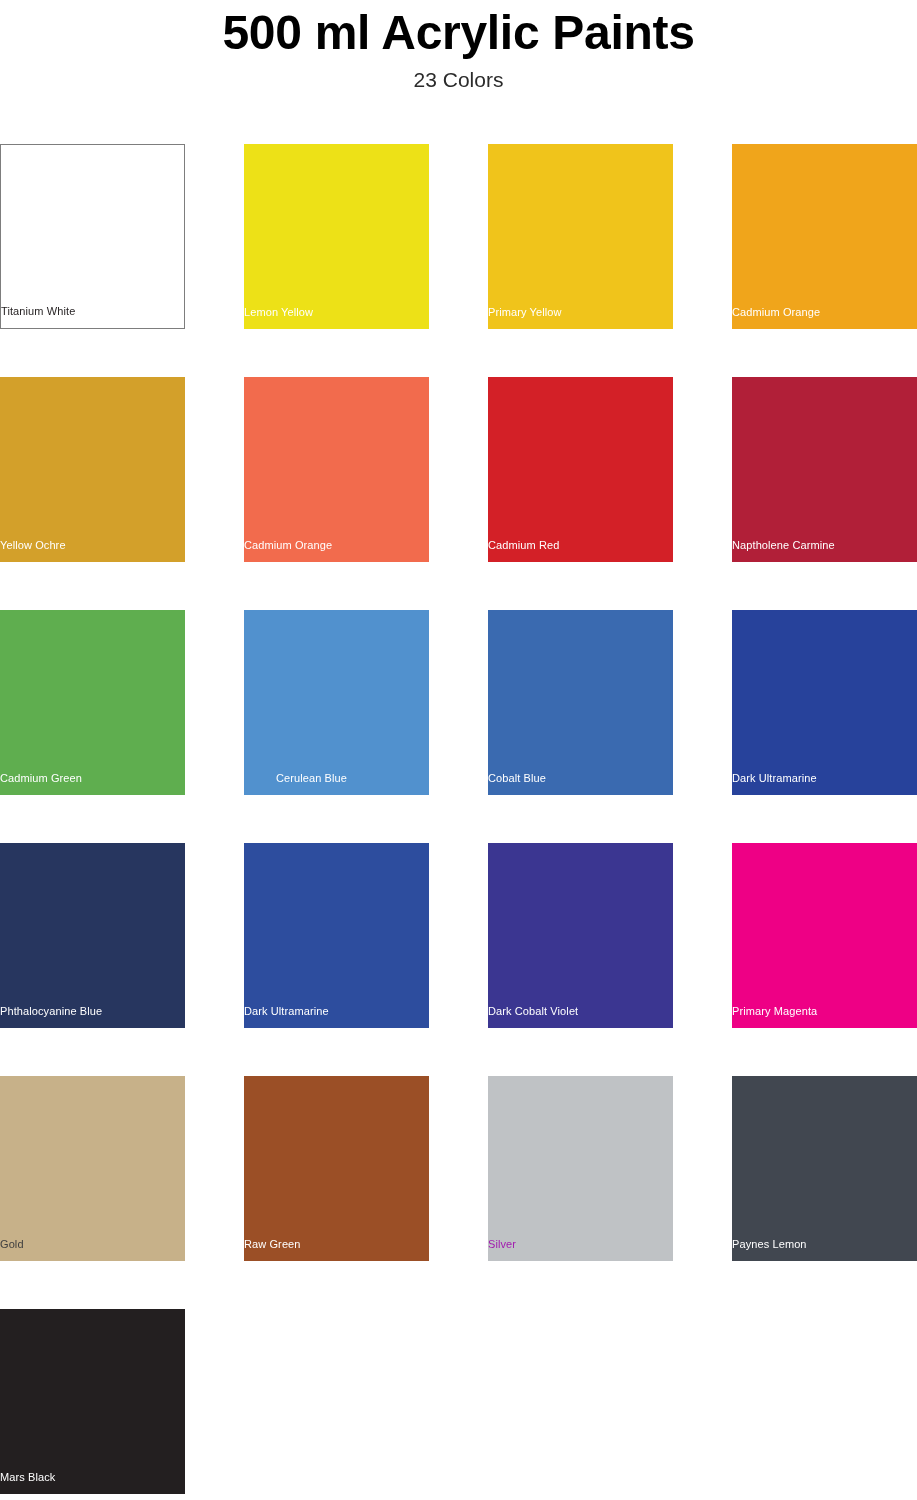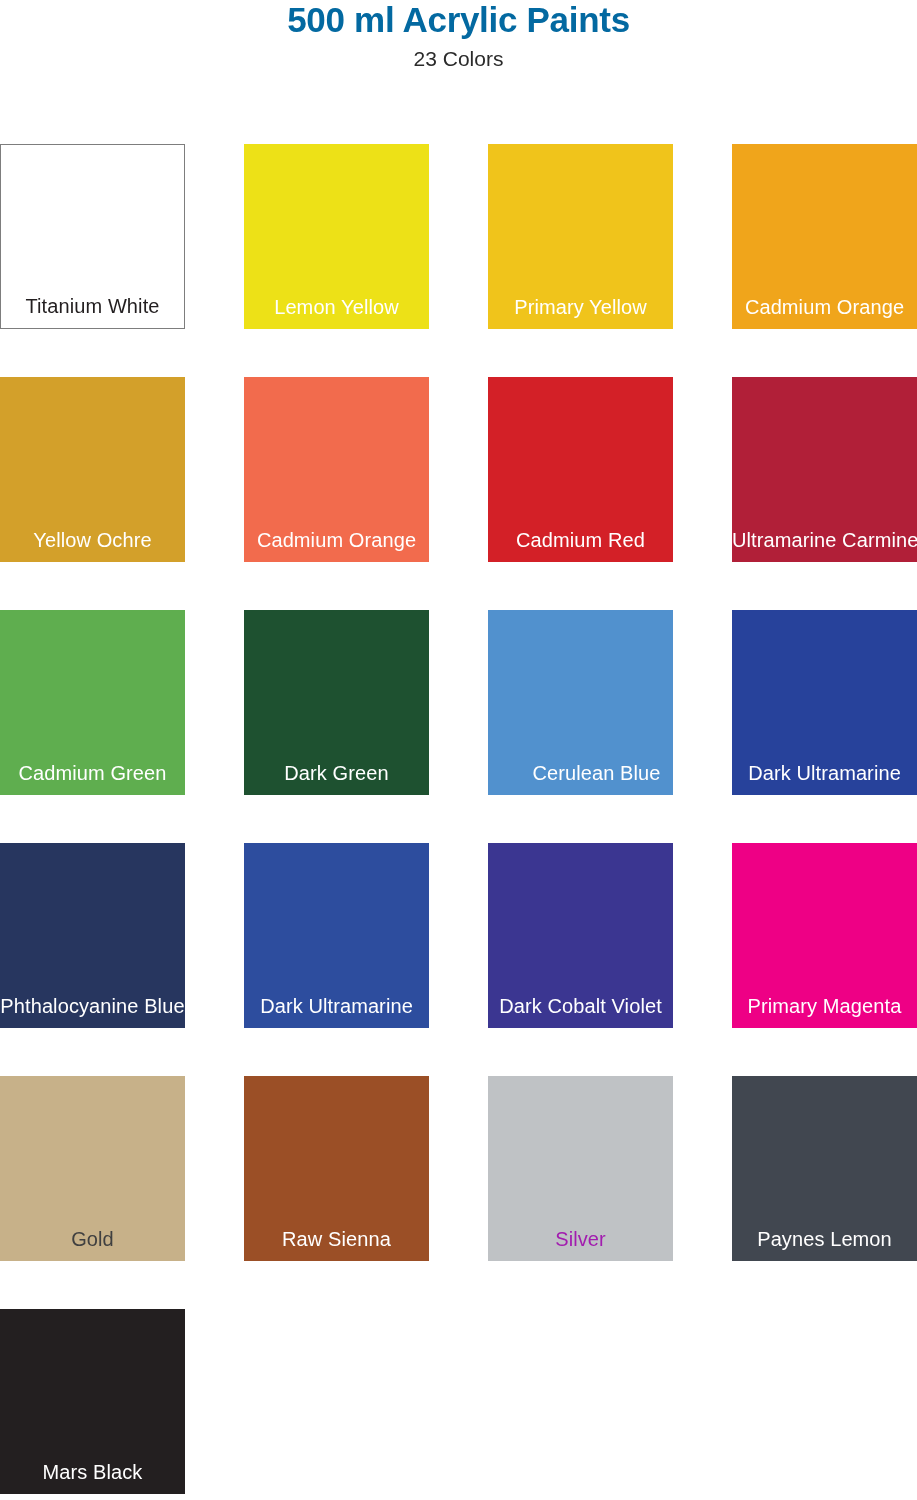--- a/index.html
+++ b/index.html
@@ -25,24 +25,25 @@
   
   .header {
     position: absolute;
     left: 0;
     top: 0;
     width: 917px;
     text-align: center;
   }
   .title {
     margin: 0;
-    font-size: 35px;
+    padding-top: 6px;
+    font-size: 48px;
     font-weight: 700;
     letter-spacing: -0.3px;
-    color: #0369a1;
+    color: #000000;
     line-height: 1.12;
   }
   .subtitle {
     margin: 0;
     padding-top: 8px;
     font-size: 21px;
     font-weight: 400;
     color: #2b2b2b;
     line-height: 1.1;
   }
@@ -66,22 +67,21 @@
     height: 185px;
     box-sizing: border-box;
     display: block;
     overflow: hidden;
   }
   .swatch-label {
     position: absolute;
     left: 0;
     right: 0;
     bottom: 11px;
-    text-align: center;
-    font-size: 20px;
+    font-size: 11px;
     font-weight: 400;
     line-height: 1.1;
     white-space: nowrap;
     letter-spacing: 0.1px;
   }
   
   .swatch.bordered {
     border: 1px solid #7d7d7d;
   }
 </style>
@@ -111,51 +111,51 @@
       <div class="swatch" style="background: rgb(211, 160, 42);">
         <div class="swatch-label" style="color: rgb(255, 255, 255);">Yellow Ochre</div>
       </div>
       <div class="swatch" style="background: rgb(242, 107, 77);">
         <div class="swatch-label" style="color: rgb(255, 255, 255);">Cadmium Orange</div>
       </div>
       <div class="swatch" style="background: rgb(211, 32, 39);">
         <div class="swatch-label" style="color: rgb(255, 255, 255);">Cadmium Red</div>
       </div>
       <div class="swatch" style="background: rgb(177, 31, 56);">
-        <div class="swatch-label" style="color: rgb(255, 255, 255);">Ultramarine Carmine</div>
+        <div class="swatch-label" style="color: rgb(255, 255, 255);">Naptholene Carmine</div>
       </div>
       <div class="swatch" style="background: rgb(95, 174, 79);">
         <div class="swatch-label" style="color: rgb(255, 255, 255);">Cadmium Green</div>
       </div>
-      <div class="swatch" style="background: rgb(30, 81, 48);">
-        <div class="swatch-label" style="color: rgb(255, 255, 255);">Dark Green</div>
-      </div>
       <div class="swatch" style="background: rgb(81, 145, 206);">
         <div class="swatch-label" style="color: rgb(255, 255, 255); padding-left: 32px;">Cerulean Blue</div>
+      </div>
+      <div class="swatch" style="background: rgb(58, 106, 176);">
+        <div class="swatch-label" style="color: rgb(255, 255, 255);">Cobalt Blue</div>
       </div>
       <div class="swatch" style="background: rgb(39, 66, 155);">
         <div class="swatch-label" style="color: rgb(255, 255, 255);">Dark Ultramarine</div>
       </div>
       <div class="swatch" style="background: rgb(39, 54, 95);">
         <div class="swatch-label" style="color: rgb(255, 255, 255);">Phthalocyanine Blue</div>
       </div>
       <div class="swatch" style="background: rgb(45, 77, 158);">
         <div class="swatch-label" style="color: rgb(255, 255, 255);">Dark Ultramarine</div>
       </div>
       <div class="swatch" style="background: rgb(59, 54, 145);">
         <div class="swatch-label" style="color: rgb(255, 255, 255);">Dark Cobalt Violet</div>
       </div>
       <div class="swatch" style="background: rgb(238, 0, 133);">
         <div class="swatch-label" style="color: rgb(255, 255, 255);">Primary Magenta</div>
       </div>
       <div class="swatch" style="background: rgb(199, 177, 137);">
         <div class="swatch-label" style="color: #404040;">Gold</div>
       </div>
       <div class="swatch" style="background: rgb(155, 79, 38);">
-        <div class="swatch-label" style="color: rgb(255, 255, 255);">Raw Sienna</div>
+        <div class="swatch-label" style="color: rgb(255, 255, 255);">Raw Green</div>
       </div>
       <div class="swatch" style="background: rgb(191, 194, 197);">
         <div class="swatch-label" style="color: #a21caf;">Silver</div>
       </div>
       <div class="swatch" style="background: rgb(65, 71, 80);">
         <div class="swatch-label" style="color: rgb(255, 255, 255);">Paynes Lemon</div>
       </div>
       <div class="swatch" style="background: rgb(35, 31, 32); text-decoration: underline;">
         <div class="swatch-label" style="color: rgb(255, 255, 255);">Mars Black</div>
       </div>

